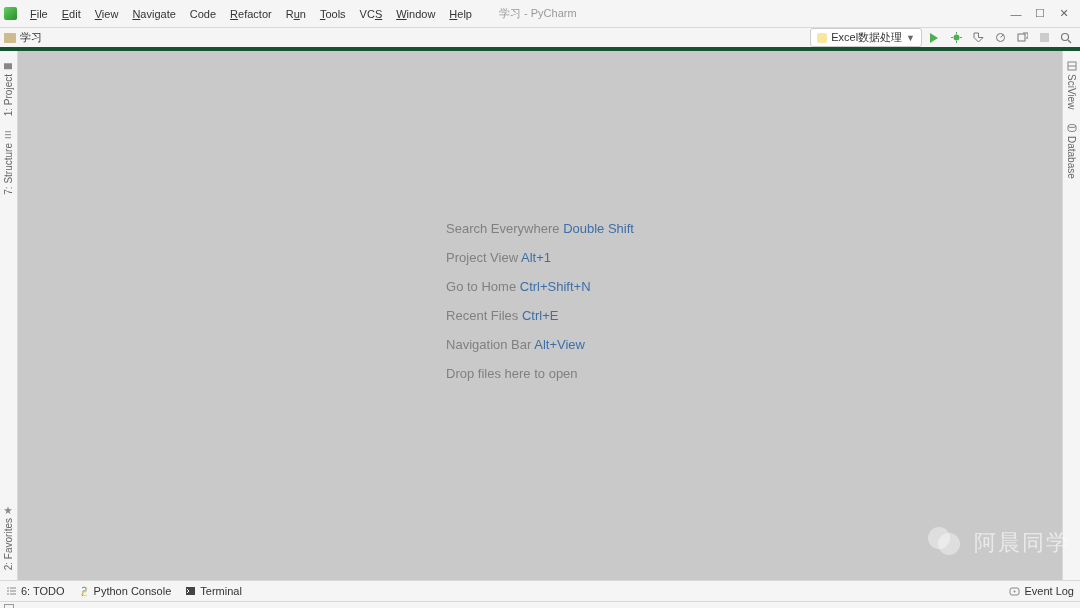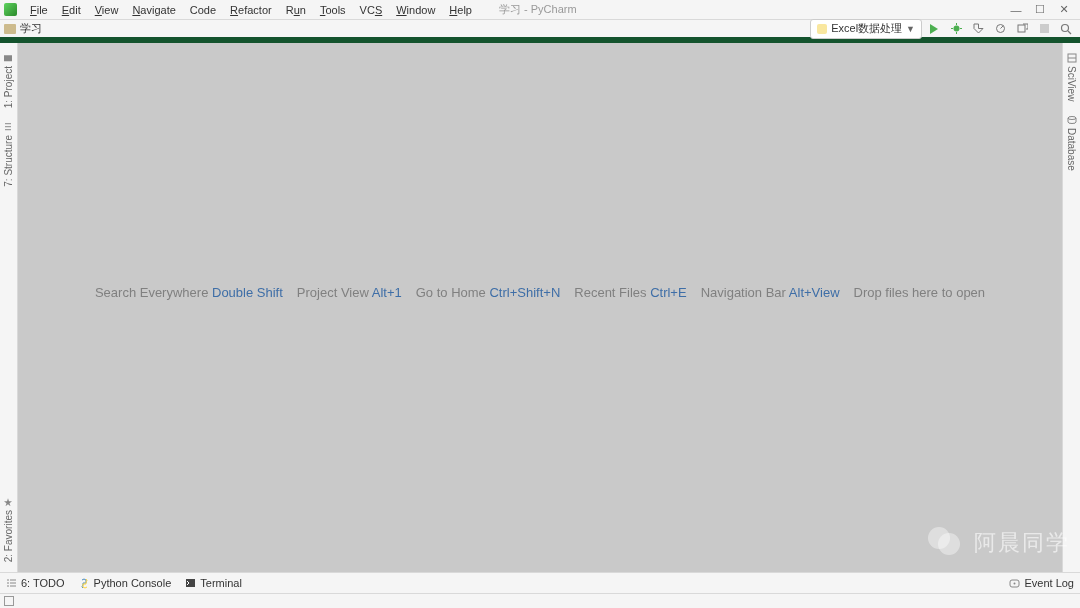--- a/index.html
+++ b/index.html
@@ -1,47 +1,47 @@
 <!DOCTYPE html>
 <html><head>
   <meta charset="utf-8">
   <style>
     * { margin: 0; padding: 0; box-sizing: border-box; font-family: "Segoe UI", Arial, sans-serif; }
     body { width: 1080px; height: 608px; overflow: hidden; background: #f2f2f2; font-size: 12px; color: #333; }
     
-    .titlebar { height: 20px; display: flex; align-items: center; background: #f5f5f5; border-bottom: 1px solid #d9d9d9; padding: 0 4px; }
+    .titlebar { height: 28px; display: flex; align-items: center; background: #f5f5f5; border-bottom: 1px solid #d9d9d9; padding: 0 4px; }
     .app-icon { width: 13px; height: 13px; margin-right: 6px; background: linear-gradient(135deg, #5fd35f, #2b8a2b); border-radius: 2px; }
     .menu-items { display: flex; }
     .menu-item { padding: 0 7px; cursor: pointer; font-size: 11px; color: #333; }
     .menu-item u { text-decoration: underline; }
     .titlebar-title { margin-left: 20px; color: #999; font-size: 11px; }
     .window-controls { display: flex; margin-left: auto; }
     .window-btn { width: 24px; height: 18px; display: flex; align-items: center; justify-content: center; color: #666; cursor: pointer; font-size: 11px; }
     
-    .navbar { height: 23px; background: #f5f5f5; border-bottom: 6px solid #14532d; display: flex; align-items: center; padding: 0 4px; }
+    .navbar { height: 23px; background: #f5f5f5; border-bottom: 4px solid #14532d; display: flex; align-items: center; padding: 0 4px; }
     .nav-folder { display: flex; align-items: center; font-size: 11px; color: #333; }
     .folder-icon { width: 12px; height: 10px; background: #cdbb8d; margin-right: 4px; border-radius: 1px; display: inline-block; }
-    .nav-right { margin-left: auto; display: flex; gap: 2px; }
+    .nav-right { margin-left: auto; display: flex; align-items: center; gap: 2px; }
     .config-btn { display: flex; align-items: center; background: #fff; border: 1px solid #ccc; border-radius: 3px; padding: 1px 6px; font-size: 11px; cursor: pointer; }
     .config-icon { width: 10px; height: 10px; background: #f9e79f; border-radius: 2px; margin-right: 4px; }
     .config-arrow { margin-left: 4px; color: #666; font-size: 9px; }
     .toolbar-btn { width: 20px; height: 20px; display: flex; align-items: center; justify-content: center; cursor: pointer; color: #666; }
     .play-icon { color: #4caf50; }
     .bug-icon { color: #4caf50; }
     .stop-icon { width: 9px; height: 9px; background: #ccc; }
     
     .workspace { display: flex; height: 529px; background: #c9c9c9; }
     .left-gutter { width: 18px; background: #f5f5f5; border-right: 1px solid #d9d9d9; display: flex; flex-direction: column; align-items: center; }
     .left-gutter-top { display: flex; flex-direction: column; gap: 6px; margin-top: 6px; }
     .left-gutter-bottom { display: flex; flex-direction: column; gap: 6px; margin-top: auto; margin-bottom: 6px; }
     .vertical-tab { writing-mode: vertical-rl; transform: rotate(180deg); font-size: 10px; color: #666; cursor: pointer; padding: 4px 1px; display: flex; align-items: center; gap: 3px; }
     .vtab-icon { width: 10px; height: 10px; }
     
     .editor-area { flex: 1; background: #c9c9c9; display: flex; flex-direction: column; align-items: center; justify-content: center; }
-    .hints { display: flex; flex-direction: row; gap: 14px; align-items: flex-start; margin-top: -30px; }
+    .hints { display: flex; flex-direction: column; gap: 14px; align-items: flex-start; margin-top: -30px; }
     .hint-row { font-size: 13px; color: #808080; }
     .hint-shortcut { color: #3e6ea7; }
     
     .right-gutter { width: 18px; background: #f5f5f5; border-left: 1px solid #d9d9d9; display: flex; flex-direction: column; align-items: center; padding-top: 6px; gap: 6px; }
     .vertical-tab-r { writing-mode: vertical-rl; font-size: 10px; color: #666; cursor: pointer; padding: 4px 1px; display: flex; align-items: center; gap: 3px; }
     
     .bottom-toolbar { height: 21px; background: #f5f5f5; border-top: 1px solid #d9d9d9; display: flex; align-items: center; padding: 0 6px; gap: 14px; }
     .bottom-btn { display: flex; align-items: center; gap: 4px; font-size: 11px; color: #333; cursor: pointer; }
     .bottom-right { margin-left: auto; display: flex; align-items: center; gap: 6px; }
     

